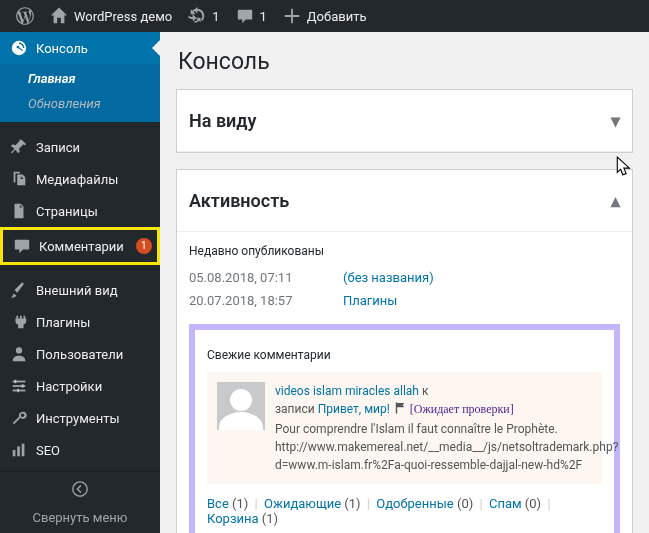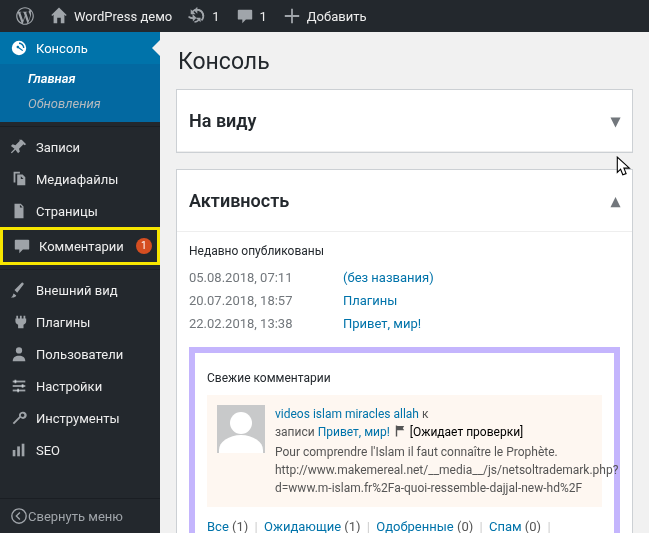--- a/index.html
+++ b/index.html
@@ -21,21 +21,21 @@
   .side-item svg { width: 18px; height: 18px; fill: rgba(240,245,250,.6); flex-shrink: 0; }
   .side-item.current { background: #0073aa; color: #fff; }
   .side-item.current svg { fill: #fff; }
   .side-item.current::after { content: ""; position: absolute; right: -0px; top: 50%; transform: translateY(-50%); border: 8px solid transparent; border-right-color: #f1f1f1; }
   .side-sub { background: #0369a1; padding: 2px 0 6px 16px; font-style: italic; }
   .side-sub a { display: block; padding: 5px 12px; color: #b4b9be; font-size: 13px; cursor: pointer; }
   .side-sub a.current { color: #fff; font-weight: 600; }
   .side-highlight { border: 3px solid #f7e600; padding: 0; }
   .badge { display: inline-block; min-width: 16px; height: 16px; line-height: 16px; font-size: 10px; background: #d54e21; color: #fff; border-radius: 9px; text-align: center; padding: 0 4px; margin-left: 4px; }
   .side-sep { height: 5px; background: transparent; border-top: 1px solid #1a1e23; margin: 4px 0 0 0; }
-  .collapse { display: flex; align-items: center; gap: 0; padding: 8px 10px; color: #a0a5aa; cursor: pointer; border-top: 1px solid #1a1e23; margin-top: auto; }
+  .collapse { display: flex; align-items: center; gap: 12px; padding: 8px 10px; color: #a0a5aa; cursor: pointer; border-top: 1px solid #1a1e23; margin-top: auto; flex-direction: column; }
   .collapse svg { width: 18px; height: 18px; fill: #a0a5aa; }
 
   
   h1.page-title { font-size: 23px; font-weight: 400; color: #23282d; margin: 6px 0 14px 2px; }
   .postbox { background: #fff; border: 1px solid #ccd0d4; margin-bottom: 16px; }
   .postbox .hndle { padding: 20px 12px; font-size: 18px; font-weight: 600; color: #23282d; display: flex; justify-content: space-between; align-items: center; cursor: pointer; border-bottom: 1px solid #eee; }
   .postbox .hndle .toggle { color: #72777c; }
   .postbox .inside { padding: 10px 12px 12px 12px; }
   .sect-title { font-size: 12px; font-weight: 400; color: #23282d; margin: 2px 0 8px 0; }
   .pubrow { display: flex; gap: 24px; padding: 4px 0; font-size: 13px; }
@@ -44,21 +44,21 @@
   .redbox { border: 6px solid #c4b5fd; padding: 16px 12px 10px 12px; }
   .redbox .sect-title { margin-bottom: 10px; }
   .comment { display: flex; gap: 10px; background: #fef7f1; padding: 10px; }
   .avatar { width: 48px; height: 48px; background: #c8c9ca; flex-shrink: 0; position: relative; overflow: hidden; }
   .avatar::before { content: ""; position: absolute; width: 22px; height: 22px; background: #fff; border-radius: 50%; top: 7px; left: 13px; }
   .avatar::after { content: ""; position: absolute; width: 44px; height: 30px; background: #fff; border-radius: 50% 50% 0 0; top: 30px; left: 2px; }
   .cbody { font-size: 12px; color: #555; line-height: 1.5; }
   .cbody a { color: #0073aa; cursor: pointer; }
   .flag { display: inline-block; vertical-align: -2px; }
   .flag svg { width: 14px; height: 14px; fill: #555; }
-  .pending { color: #000000; }
+  .pending { color: #4c1d95; font-family: Liberation Serif, serif; }
   .subsubsub { margin-top: 12px; font-size: 13px; }
   .subsubsub span { color: #0073aa; cursor: pointer; }
   .subsubsub .sep { color: #ccc; margin: 0 3px; }
   .subsubsub .count { color: #555; }
 
   .cursor { position: absolute; left: 616px; top: 156px; pointer-events: none; z-index: 99; }
   .cursor svg { width: 18px; height: 22px; }
 </style>
 </head>
 <body>
@@ -211,24 +211,20 @@
       </div>
       <div class="inside">
         <div class="sect-title">Недавно опубликованы</div>
         <div class="pubrow">
           <span class="date">05.08.2018, 07:11</span>
           <span class="link">(без названия)</span>
         </div>
         <div class="pubrow">
           <span class="date">20.07.2018, 18:57</span>
           <span class="link">Плагины</span>
-        </div>
-        <div class="pubrow">
-          <span class="date">22.02.2018, 13:38</span>
-          <span class="link">Привет, мир!</span>
         </div>
 
         <div class="redbox" style="margin-top:12px;">
           <div class="sect-title">Свежие комментарии</div>
           <div class="comment">
             <div class="avatar"></div>
             <div class="cbody">
               <a>videos islam miracles allah</a>
               <span>к</span><br>
               <span>записи</span>

